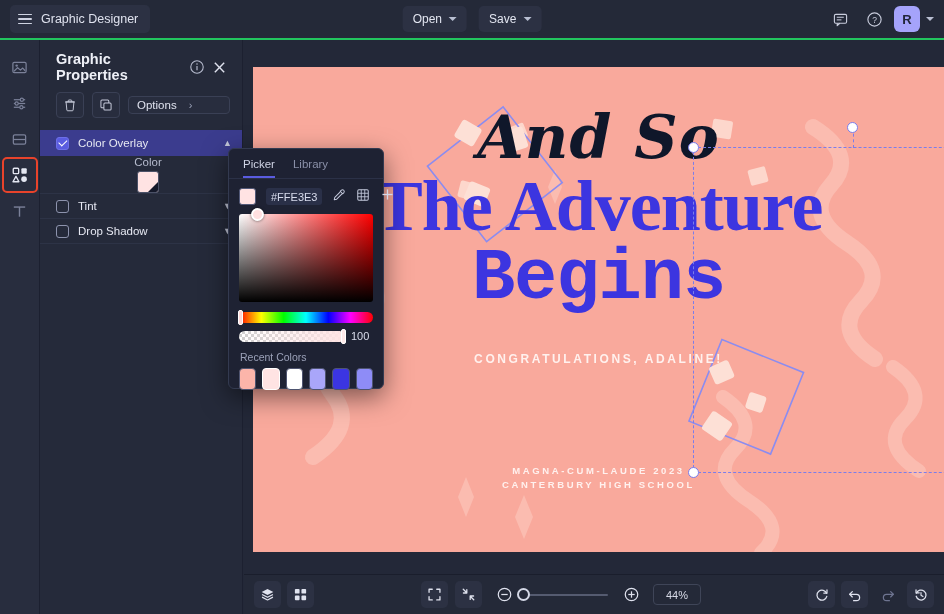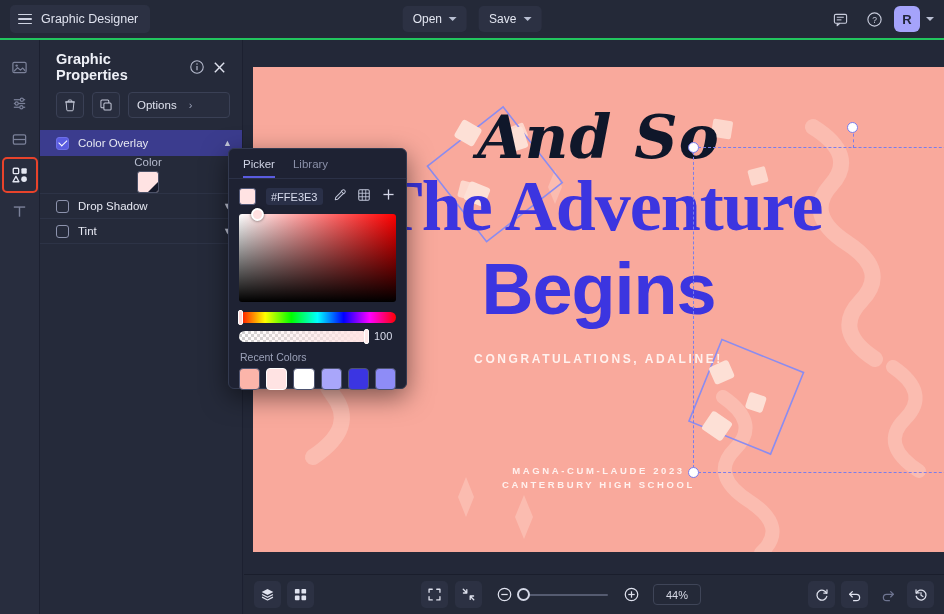--- a/index.html
+++ b/index.html
@@ -81,21 +81,21 @@
   }
   .panel-title { color: #eef0f7; font-size: 14.5px; font-weight: bold; flex: 1; }
   .panel-head .ic { width: 22px; height: 22px; display: flex; align-items: center; justify-content: center; cursor: pointer; }
 
   .panel-tools { display: flex; gap: 8px; padding: 6px 12px 10px 16px; align-items: center; }
   .sqbtn {
     width: 28px; height: 26px; border: 1px solid #3a4055; border-radius: 4px;
     background: #282d3e; display: flex; align-items: center; justify-content: center; cursor: pointer;
   }
   .optbtn {
-    flex: 1; height: 26px; border: 1px solid #3a4055; border-radius: 4px;
+    flex: 1; height: 18px; border: 1px solid #3a4055; border-radius: 4px;
     background: #282d3e; display: flex; align-items: center; padding: 0 8px;
     color: #dfe2ee; font-size: 11.5px; cursor: pointer; gap: 12px;
   }
   .optbtn span { flex: 1; }
   .chev-r { color: #9aa1b8; font-size: 11px; }
 
   .row-overlay {
     display: flex; align-items: center; height: 26px; margin: 2px 0 0 0;
     padding: 0 10px 0 16px; background: #3b3c8e; gap: 9px; cursor: pointer;
   }
@@ -144,21 +144,21 @@
   .design-text { position: absolute; text-align: center; width: 100%; }
   .t-script {
     top: 35px; color: #0f172a; font-family: "DejaVu Serif", serif;
     font-style: italic; font-size: 60px; font-weight: bold; letter-spacing: 1px;
   }
   .t-serif1 {
     top: 105px; color: #3c35e0; font-family: "Liberation Serif", serif;
     font-weight: bold; font-size: 72px; letter-spacing: -1px; line-height: 0.95;
   }
   .t-serif2 {
-    top: 188px; color: #3c35e0; font-family: Liberation Sans, sans-serif;
+    top: 178px; color: #3c35e0; font-family: Liberation Mono, monospace;
     font-weight: bold; font-size: 72px; letter-spacing: -1px; line-height: 0.95;
   }
   .t-sub {
     top: 285px; color: #fff1ee; font-size: 12px; font-weight: bold; letter-spacing: 2.6px;
   }
   .t-foot1 { top: 398px; color: #fff1ee; font-size: 9.5px; font-weight: bold; letter-spacing: 2.6px; }
   .t-foot2 { top: 412px; color: #fff1ee; font-size: 9.5px; font-weight: bold; letter-spacing: 2.6px; }
 
   
   .selbox {
@@ -326,27 +326,27 @@
       <span class="chev">▲</span>
     </div>
 
     <div class="row-color">
       <span class="lbl">Color</span>
       <span class="swatch"></span>
     </div>
 
     <div class="row-plain">
       <span class="cbox"></span>
-      <span class="row-label">Drop Shadow</span>
+      <span class="row-label">Tint</span>
       <span class="chev">▼</span>
     </div>
 
     <div class="row-plain">
       <span class="cbox"></span>
-      <span class="row-label">Tint</span>
+      <span class="row-label">Drop Shadow</span>
       <span class="chev">▼</span>
     </div>
   </div>
 
   <div class="stage">
     <div class="canvas">
 
       <svg class="deco" style="left:0;top:0;width:691px;height:485px">
         <path d="M60 390 q45 -30 20 -62 q-25 -32 18 -62 q43 -30 14 -58" fill="none" stroke="#fbbcb0" stroke-width="16" stroke-linecap="round"></path>
         <path d="M560 60 q45 28 18 58 q-27 30 16 58 q43 28 14 58 q-29 30 14 58" fill="none" stroke="#fbbcb0" stroke-width="16" stroke-linecap="round"></path>
@@ -387,21 +387,21 @@
     <div class="selbox">
       <div class="rotline"></div>
       <div class="handle" style="left:-6px;top:-26px;left:50%;margin-left:-5.5px;top:-26px"></div>
       <div class="handle" style="left:-6px;top:-6px"></div>
 
       <div class="handle" style="left:-6px;bottom:-6px"></div>
 
     </div>
   </div>
 
-  <div style="position:absolute;left:228px;top:148px;width:179px;height:241px;background:#1e2233;border:1px solid #333a50;border-radius:6px;box-shadow:0 8px 26px rgba(0,0,0,.5);">
+  <div style="position:absolute;left:228px;top:148px;width:156px;height:241px;background:#1e2233;border:1px solid #333a50;border-radius:6px;box-shadow:0 8px 26px rgba(0,0,0,.5);">
 
     <div style="display:flex;gap:18px;padding:9px 14px 0 14px;border-bottom:1px solid #2b3147;">
       <div style="color:#cfd3e4;font-size:11.5px;padding-bottom:6px;border-bottom:2px solid #5a5ce0;">Picker</div>
       <div style="color:#8a90a8;font-size:11.5px;padding-bottom:6px;">Library</div>
     </div>
 
     <div style="display:flex;align-items:center;gap:10px;padding:8px 10px 6px 10px;">
       <span style="width:17px;height:17px;border-radius:3px;background:#ffe3e3;border:1px solid #525978;flex:0 0 auto;"></span>
       <span style="flex:1;color:#d8dced;font-size:11px;background:#2a3048;border-radius:3px;padding:2.5px 5px;">#FFE3E3</span>
       <span>

